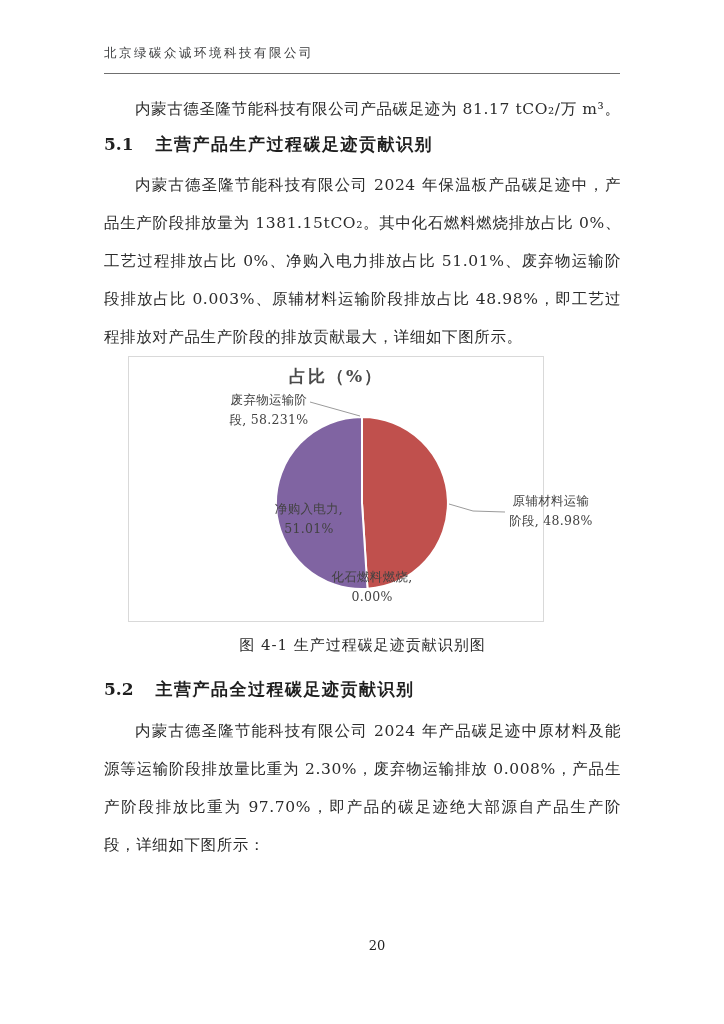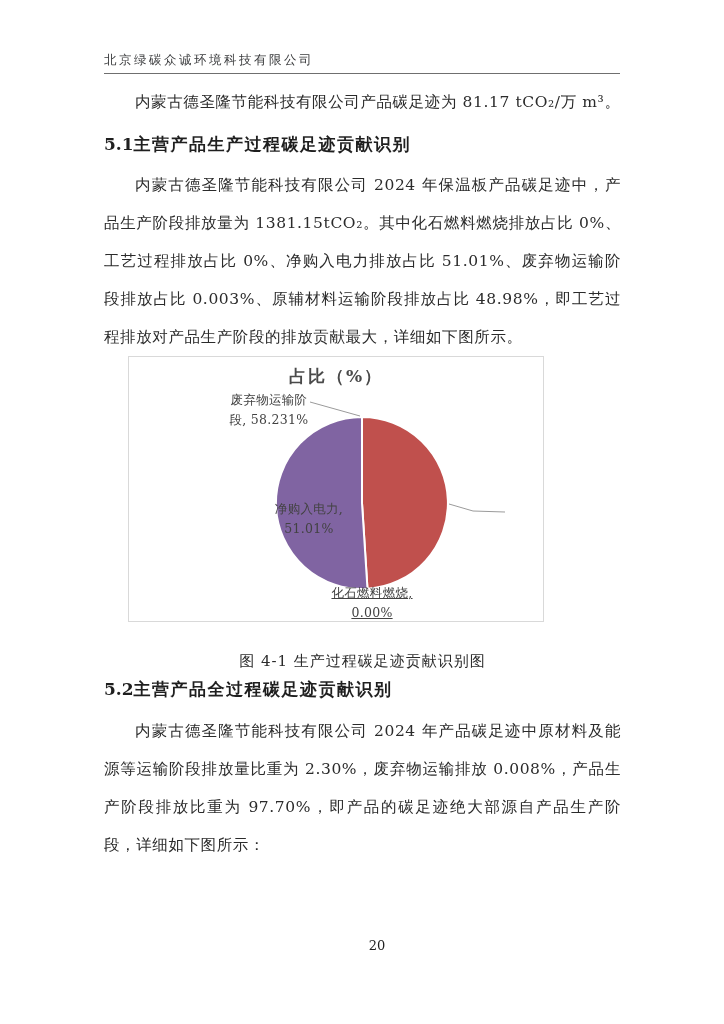--- a/index.html
+++ b/index.html
@@ -11,39 +11,39 @@
     position:relative;
     overflow:hidden;
   }
   .abs { position:absolute; }
 
   
   .header {
     left:104px; top:44px; width:516px; height:30px;
     border-bottom:1px solid #6f6f6f;
     display:flex; justify-content:space-between; align-items:flex-end;
-    padding-bottom:4px;
+    padding-bottom:11px;
     font-size:12.5px; color:#3a3b3d;
   }
   .header .company { letter-spacing:2.5px; }
   .header .docno { letter-spacing:0.5px; }
 
   
   .para {
     left:104px; width:517px;
     font-size:15.5px; line-height:38px;
     text-align:justify; letter-spacing:0.6px;
     text-indent:2em;
   }
   .heading {
     left:104px; width:517px;
     font-size:17px; font-weight:bold; letter-spacing:1.5px;
     color:#1f1f1f;
   }
-  .heading .hnum { letter-spacing:0; }
+  .heading .hnum { letter-spacing:0; margin-right:22px; }
 
   
   .chart-box {
     left:128px; top:356px; width:416px; height:266px;
     border:1px solid #d9d9d9;
     background:#ffffff;
   }
   .chart-title {
     position:absolute; left:0; top:8px; width:100%;
     text-align:center; font-size:17px; font-weight:bold;
@@ -52,40 +52,40 @@
   }
   .chart-svg { position:absolute; left:0; top:0; }
   .pie-label {
     position:absolute; font-size:12.5px; line-height:20px;
     color:#424242; text-align:center; letter-spacing:0.3px;
     font-family:"DejaVu Serif","Liberation Serif",serif;
   }
   .lbl-waste   { left:88px;  top:33px;  width:104px; }
   .lbl-elec    { left:133px; top:142px; width:94px;  }
   .lbl-raw     { left:376px; top:134px; width:92px;  }
-  .lbl-fossil  { left:191px; top:226px; width:104px;text-decoration:underline; }
+  .lbl-fossil  { left:191px; top:210px; width:104px; }
 
   .caption {
     left:104px; top:636px; width:517px;
-    text-align:center; font-size:15px; letter-spacing:1px;margin-top:16px;
+    text-align:center; font-size:15px; letter-spacing:1px;
   }
 
   .pagenum {
     left:15px; top:938px; width:100%;
     text-align:center; font-size:13px; color:#1f1f1f;
   }
 </style>
 </head>
 <body>
 
 <div class="abs header">
   <span class="company">北京绿碳众诚环境科技有限公司</span>
 </div>
 
-<div class="abs para" style="top:83px;">内蒙古德圣隆节能科技有限公司产品碳足迹为 81.17 tCO₂/万 m³。</div>
+<div class="abs para" style="top:90px;">内蒙古德圣隆节能科技有限公司产品碳足迹为 81.17 tCO₂/万 m³。</div>
 
 <div class="abs heading" style="top:133px;">
   <span class="hnum">5.1</span><span>主营产品生产过程碳足迹贡献识别</span>
 </div>
 
 <div class="abs para" style="top:166px;">内蒙古德圣隆节能科技有限公司 2024 年保温板产品碳足迹中，产品生产阶段排放量为 1381.15tCO₂。其中化石燃料燃烧排放占比 0%、工艺过程排放占比 0%、净购入电力排放占比 51.01%、废弃物运输阶段排放占比 0.003%、原辅材料运输阶段排放占比 48.98%，即工艺过程排放对产品生产阶段的排放贡献最大，详细如下图所示。</div>
 
 <div class="abs chart-box">
   <div class="chart-title">占比（%）</div>
 
@@ -99,20 +99,24 @@
   </svg>
 
   <div class="pie-label lbl-waste">
     <div>废弃物运输阶</div>
     <div>段, 58.231%</div>
   </div>
   <div class="pie-label lbl-elec">
     <div>净购入电力,</div>
     <div>51.01%</div>
   </div>
+  <div class="pie-label lbl-raw">
+    <div>原辅材料运输</div>
+    <div>阶段, 48.98%</div>
+  </div>
   <div class="pie-label lbl-fossil">
     <div>化石燃料燃烧,</div>
     <div>0.00%</div>
   </div>
 </div>
 
 <div class="abs caption">图 4-1  生产过程碳足迹贡献识别图</div>
 
 <div class="abs heading" style="top:678px;">
   <span class="hnum">5.2</span><span>主营产品全过程碳足迹贡献识别</span>

